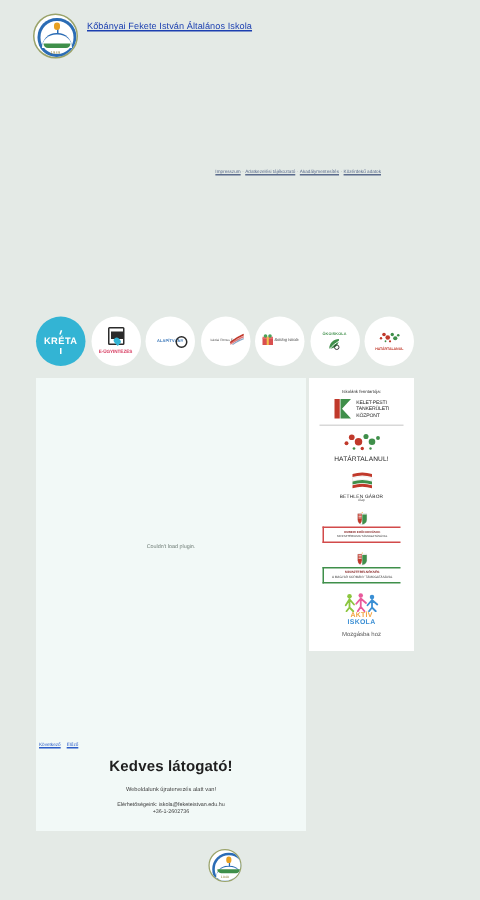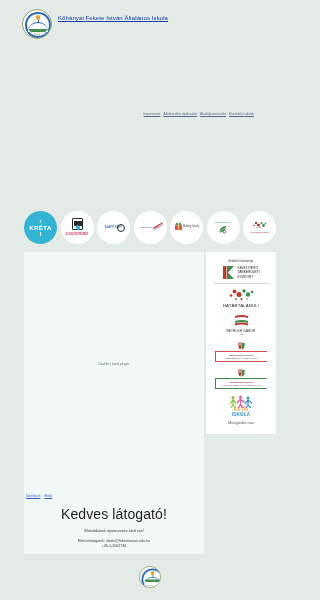--- a/index.html
+++ b/index.html
@@ -306,22 +306,22 @@
 
   #visitor-notice {
     position: absolute;
     top: 254px;
     left: 0;
     width: 100%;
     text-align: center;
     padding: 0 12px;
   }
   #visitor-heading {
-    font-size: 14px;
-    font-weight: normal;
+    font-size: 10px;
+    font-weight: bold;
     color: #1f1f1f;
     margin-bottom: 7px;
     letter-spacing: 0.1px;
   }
   #visitor-sub {
     font-size: 3.8px;
     color: #3c3c3c;
     margin-bottom: 6px;
   }
   .visitor-contact {

